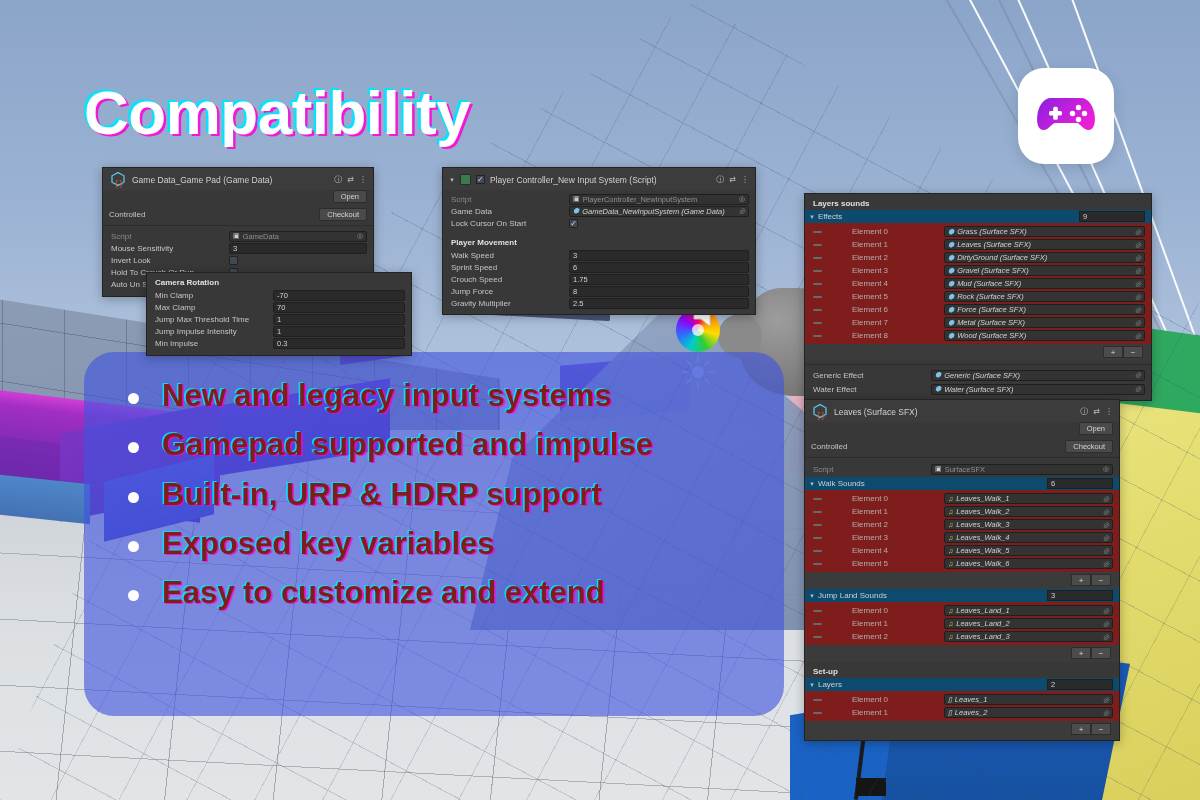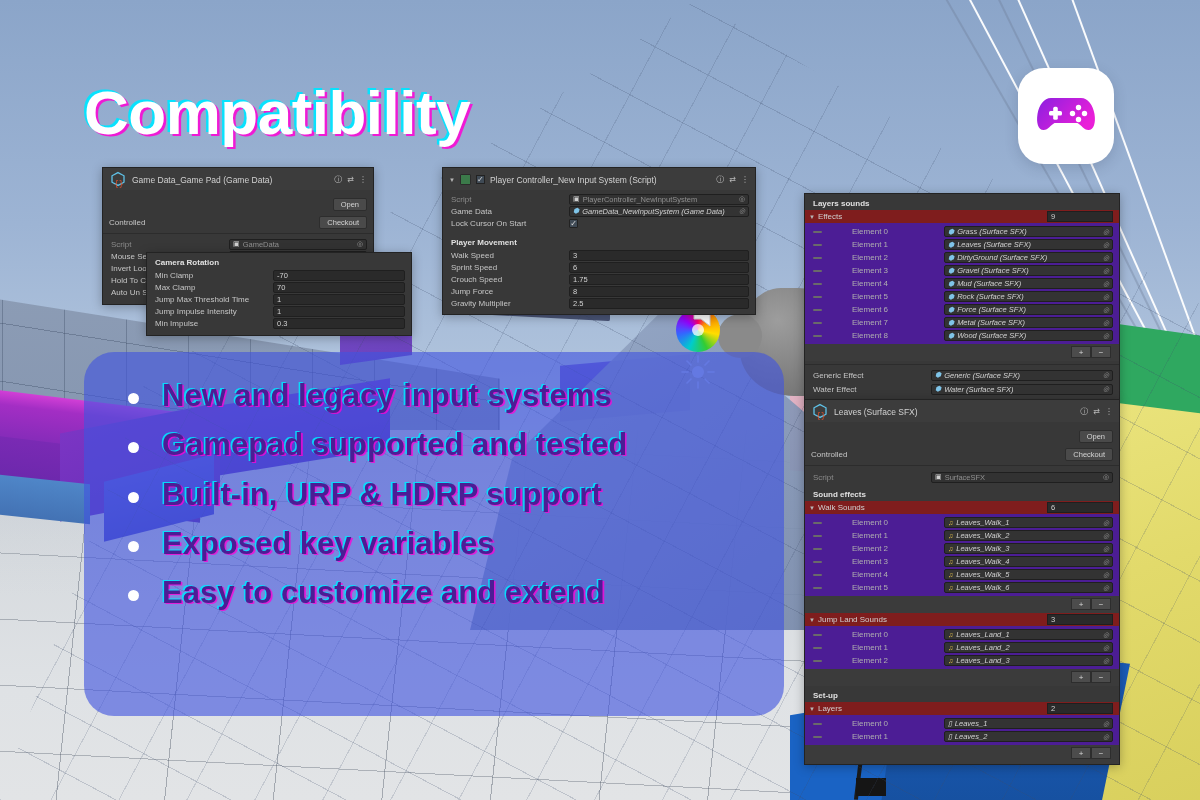--- a/index.html
+++ b/index.html
@@ -156,21 +156,21 @@
   
   #bullets {
     position:absolute; left:84px; top:352px; width:700px; height:364px;
     background:rgba(64,84,222,.62);
     border-radius:30px;
     padding:26px 30px 20px 34px;
   }
   #bullets ul { list-style:none; }
   #bullets li {
     position:relative;
-    color:#4c1d95; font-weight:bold; font-size:31px; line-height:1.17;
+    color:#7f1d1d; font-weight:bold; font-size:31px; line-height:1.17;
     padding-left:44px; margin-bottom:13px;
     text-shadow:-1.6px -1.2px 0 rgba(0,229,255,.9), 1.6px 1.2px 0 rgba(255,0,214,.78);
   }
   #bullets li:before {
     content:""; position:absolute; left:10px; top:15px;
     width:11px; height:11px; border-radius:50%; background:#ffffff;
   }
 
   
   .unity {
@@ -182,68 +182,68 @@
     box-shadow:0 2px 10px rgba(0,0,0,.28);
     user-select:none;
   }
   .u-head {
     display:flex; align-items:center; gap:5px;
     padding:4px 6px 3px 6px; height:22px;
     background:#3c3c3c;
   }
   .u-title { font-size:8.5px; color:#d2d2d2; flex:1; }
   .u-hicons { display:flex; gap:5px; align-items:center; color:#b9b9b9; font-size:8px; }
-  .u-btnrow { display:flex; justify-content:flex-end; padding:0 6px 3px 6px;margin-top:8px; }
+  .u-btnrow { display:flex; justify-content:flex-end; padding:0 6px 3px 6px; }
   .u-btn {
     background:#4a4a4a; border:1px solid #2d2d2d; border-radius:2px;
     color:#d4d4d4; font-size:7.5px; padding:1px 7px;
   }
   .u-ctl { display:flex; align-items:center; padding:2px 6px 4px 6px; border-bottom:1px solid #2c2c2c; }
   .u-ctl span { flex:1; font-size:8px; color:#c6c6c6; }
 
   .u-row { display:flex; align-items:center; height:12px; padding:0 6px 0 8px; }
   .u-row .lbl { width:118px; font-size:8px; color:#c6c6c6; white-space:nowrap; overflow:hidden; }
   .u-row .lbl.dim { color:#8a8a8a; }
   .u-row .lbl.ind { padding-left:26px; width:118px; color:#b0b0b0; }
   .u-field {
     flex:1; height:11px; background:#2a2a2a; border:1px solid #1f1f1f; border-radius:2px;
     display:flex; align-items:center; padding:0 3px; gap:3px; font-size:7.5px; color:#d2d2d2;
     overflow:hidden; white-space:nowrap;
   }
   .u-field.obj { background:#333;font-style:italic; }
   .u-field.dim { color:#8f8f8f; background:#323232; }
   .u-field .ro { margin-left:auto; color:#9a9a9a; font-size:7px; }
   .u-hdr { font-weight:bold; color:#e0e0e0; font-size:8px; padding:5px 8px 2px 8px; }
-  .u-fold { display:flex; align-items:center; height:13px; padding:0 6px 0 4px; background:#7f1d1d; }
+  .u-fold { display:flex; align-items:center; height:13px; padding:0 6px 0 4px; background:#0c4a6e; }
   .u-fold .tri { color:#b5b5b5; font-size:6px; margin-right:3px; }
   .u-fold .fl { flex:1; font-size:8px; color:#d0d0d0; }
   .u-fold .cnt {
     width:66px; height:11px; background:#2a2a2a; border:1px solid #1f1f1f;
     font-size:7.5px; color:#d2d2d2; display:flex; align-items:center; padding:0 3px;
   }
-  .u-arr { background:#4c1d95; padding:2px 0 2px 0; }
+  .u-arr { background:#7f1d1d; padding:2px 0 2px 0; }
   .u-arr .u-row { height:13px; }
   .u-drag { width:9px; height:2px; background:#6a6a6a; margin-right:4px; border-radius:1px; }
   .u-plusminus { display:flex; justify-content:flex-end; gap:0; padding:2px 8px 3px 0; background:#3b3b3b; }
   .u-pm {
     background:#4c4c4c; border:1px solid #2d2d2d; color:#d8d8d8;
     font-size:8px; width:20px; text-align:center; line-height:11px; height:12px;
   }
   .ic { font-size:7px; }
   .ic-blue { color:#7fc4e8; }
   .ic-music { color:#e8c44a; }
   .ic-doc { color:#e8e8e8; }
   .ic-script { color:#cfcfcf; }
   .u-divider { height:1px; background:#2c2c2c; margin:3px 0; }
 
   
   #panel-gamedata   { left:102px; top:167px; width:272px; }
-  #panel-camera     { left:146px; top:252px; width:266px; }
+  #panel-camera     { left:146px; top:272px; width:266px; }
   #panel-player     { left:442px; top:167px; width:314px; }
-  #panel-layers     { left:804px; top:193px; width:316px; }
+  #panel-layers     { left:804px; top:193px; width:348px; }
   #panel-leaves     { left:804px; top:399px; width:316px; }
 
   
   .cube-ic { width:18px; height:18px; position:relative; flex:none; }
 </style>
 </head>
 <body>
 
 <div id="scene">
   <div class="sky"></div>
@@ -333,21 +333,21 @@
         <circle cx="37.5" cy="23.5" r="2.7"></circle>
         <circle cx="43.5" cy="29.5" r="2.7"></circle>
       </g>
     </svg>
   </span>
 </div>
 
 <div id="bullets">
   <ul>
     <li>New and legacy input systems</li>
-    <li>Gamepad supported and tested</li>
+    <li>Gamepad supported and impulse</li>
     <li>Built-in, URP &amp; HDRP support</li>
     <li>Exposed key variables</li>
     <li>Easy to customize and extend</li>
   </ul>
 </div>
 
 <div class="unity" id="panel-gamedata">
   <div class="u-head">
     <span class="cube-ic">
       <svg width="18" height="18" viewBox="0 0 18 18">
@@ -619,21 +619,20 @@
 
   <div class="u-row" style="height:16px;margin-top:3px">
     <span class="lbl dim">Script</span>
     <span class="u-field dim">
       <span class="ic ic-script">▣</span>
       <span>SurfaceSFX</span>
         <span class="ro">◎</span>
     </span>
   </div>
 
-  <div class="u-hdr">Sound effects</div>
 
   <div class="u-fold">
     <span class="tri">▼</span>
     <span class="fl">Walk Sounds</span>
     <span class="cnt">6</span>
   </div>
   <div class="u-arr" id="walk-list">
       <div class="u-row">
         <span class="u-drag"></span>
         <span class="lbl ind">Element 0</span>

